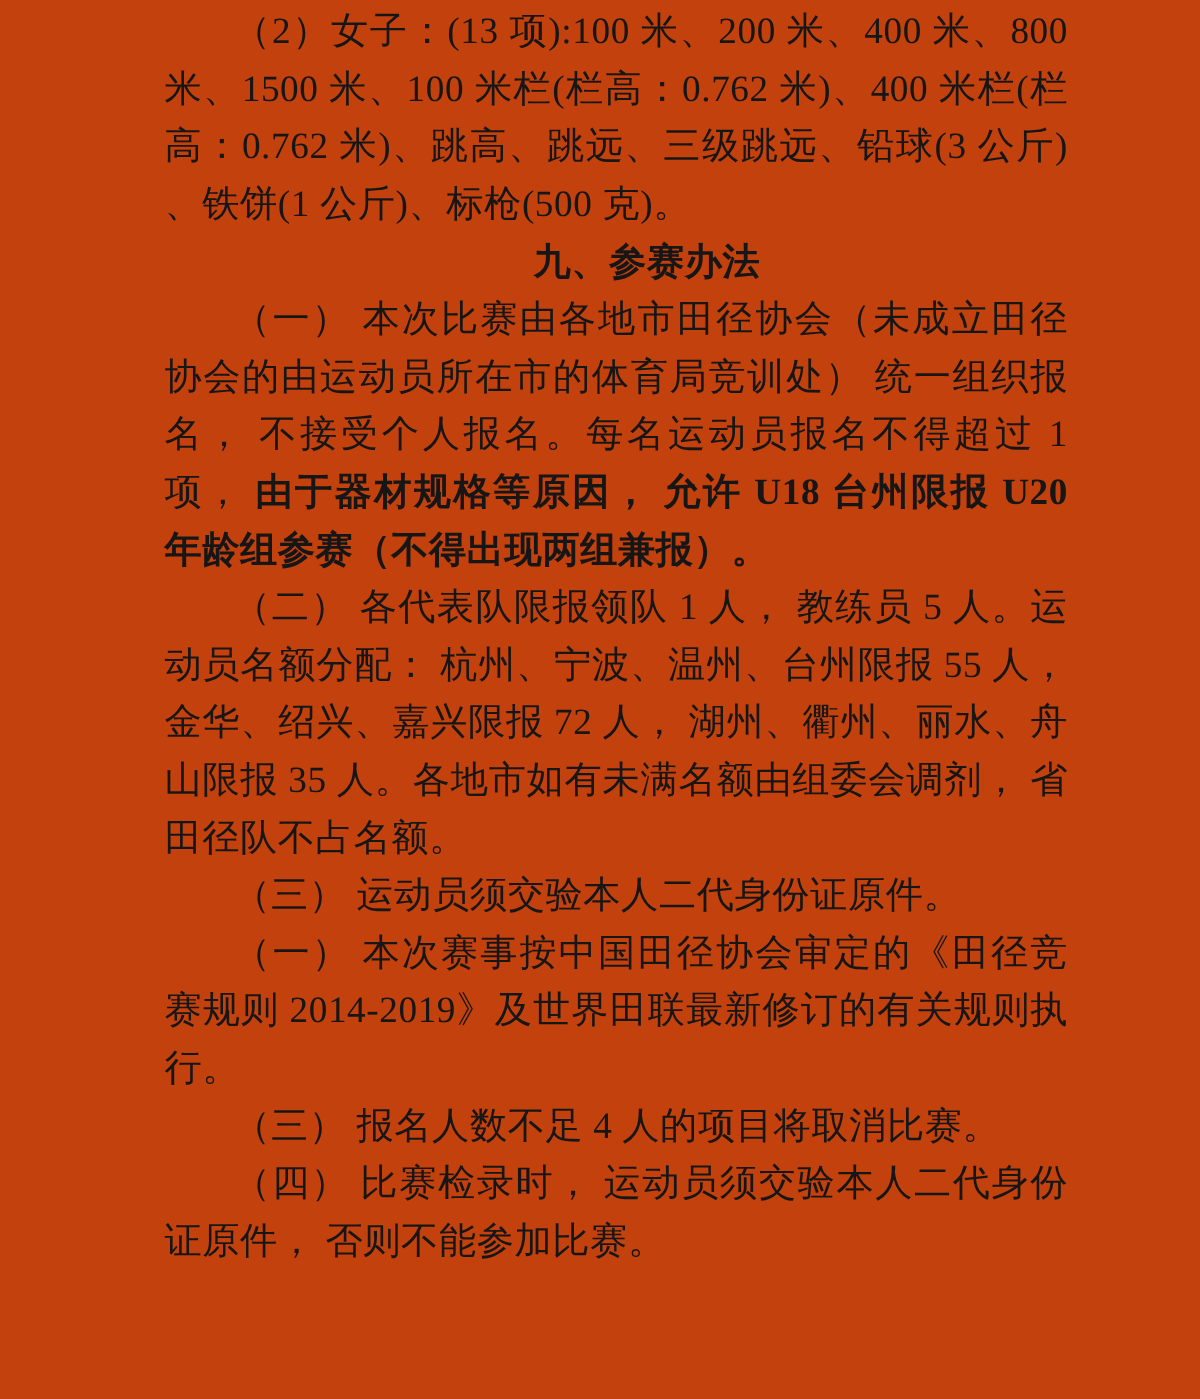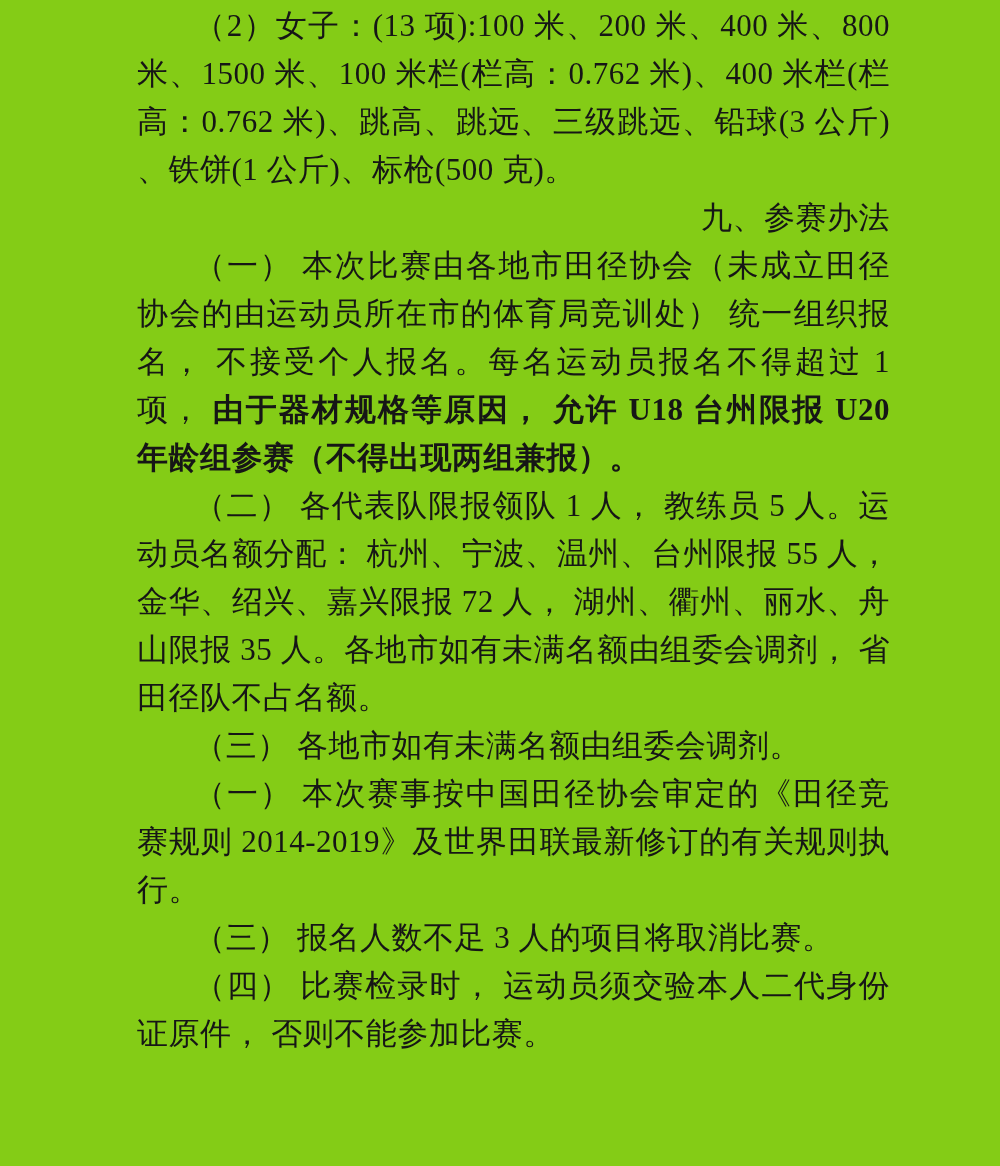--- a/index.html
+++ b/index.html
@@ -4,21 +4,21 @@
 <style>
   html, body {
     margin: 0;
     padding: 0;
     background: #ffffff;
   }
   .page {
     position: relative;
     width: 1000px;
     height: 1166px;
-    background: #84cc16;
+    background: #c2410c;
     overflow: hidden;
     font-family: "Liberation Serif", "DejaVu Serif", serif;
     color: #161616;
   }
   .textblock {
     position: absolute;
     left: 137px;
     top: 2px;
     width: 753px;
   }
@@ -29,45 +29,45 @@
     text-align: justify;
     letter-spacing: 0.5px;
     word-break: break-all;
   }
   .para.body {
     text-indent: 1.85em;
     font-weight: 400;
   }
   .para.heading {
     text-indent: 1.65em;
-    font-weight: 400;
-    text-align: right;
+    font-weight: 700;
+    text-align: center;
   }
   .bold-run {
     font-weight: 700;
   }
 </style>
 </head>
 <body>
 
 <div class="page">
   <div class="textblock">
 
     <p class="para body">（2）女子：(13 项):100 米、200 米、400 米、800 米、1500 米、100 米栏(栏高：0.762 米)、400 米栏(栏高：0.762 米)、跳高、跳远、三级跳远、铅球(3 公斤) 、铁饼(1 公斤)、标枪(500 克)。</p>
 
     <p class="para heading">九、参赛办法</p>
 
     <p class="para body"><span>（一） 本次比赛由各地市田径协会（未成立田径协会的由运动员所在市的体育局竞训处） 统一组织报名， 不接受个人报名。每名运动员报名不得超过 1 项， </span><span class="bold-run">由于器材规格等原因， 允许 U18 台州限报 U20 年龄组参赛（不得出现两组兼报）。</span></p>
 
     <p class="para body">（二） 各代表队限报领队 1 人， 教练员 5 人。运动员名额分配： 杭州、宁波、温州、台州限报 55 人， 金华、绍兴、嘉兴限报 72 人， 湖州、衢州、丽水、舟山限报 35 人。各地市如有未满名额由组委会调剂， 省田径队不占名额。</p>
 
-    <p class="para body">（三） 各地市如有未满名额由组委会调剂。</p>
+    <p class="para body">（三） 运动员须交验本人二代身份证原件。</p>
 
 
     <p class="para body">（一） 本次赛事按中国田径协会审定的《田径竞赛规则 2014-2019》及世界田联最新修订的有关规则执行。</p>
 
 
-    <p class="para body">（三） 报名人数不足 3 人的项目将取消比赛。</p>
+    <p class="para body">（三） 报名人数不足 4 人的项目将取消比赛。</p>
 
     <p class="para body">（四） 比赛检录时， 运动员须交验本人二代身份证原件， 否则不能参加比赛。</p>
 
   </div>
 </div>
 
 </body></html>

